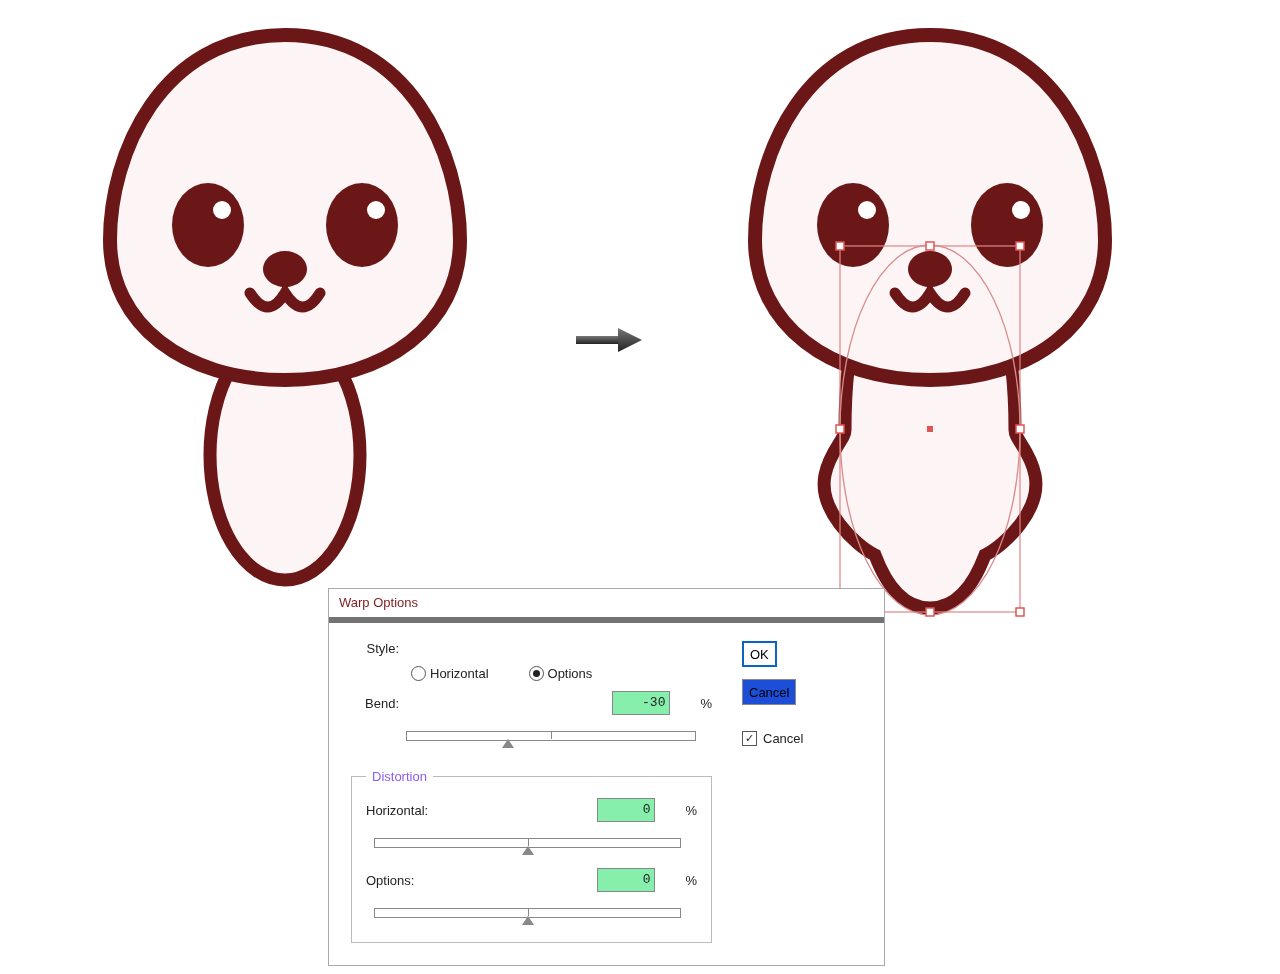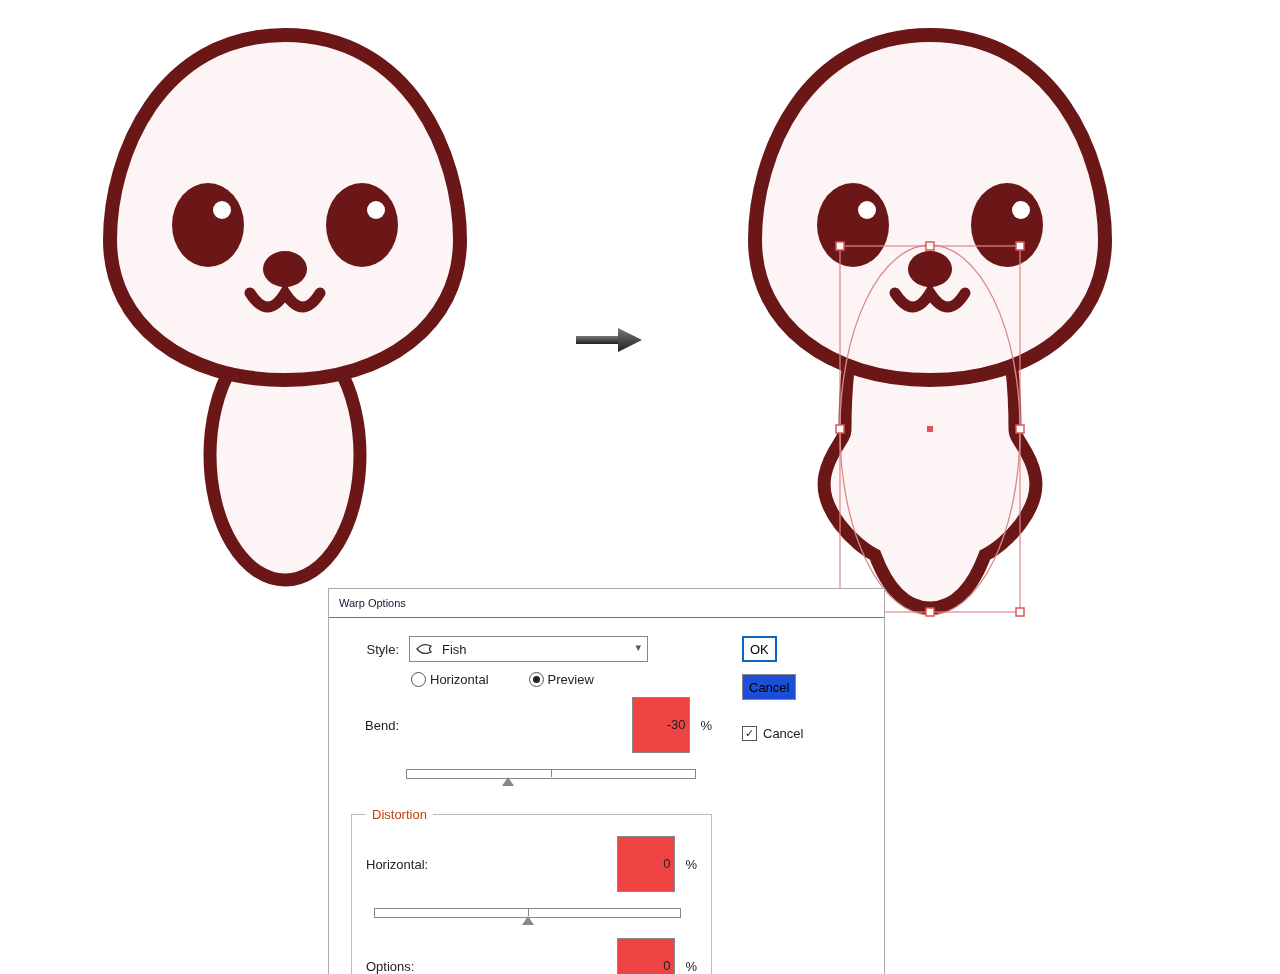--- a/index.html
+++ b/index.html
@@ -3,42 +3,42 @@
 <meta charset="utf-8">
 <style>
   html,body{margin:0;padding:0;width:1280px;height:974px;background:#fff;font-family:"Segoe UI",Tahoma,Arial,sans-serif;font-size:13px;color:#222;}
   svg{display:block}
 
   
   .arrow{position:absolute;left:570px;top:320px;}
 
   
   .dialog{position:absolute;left:328px;top:588px;width:555px;border:1px solid #aaa;background:#fff;box-shadow:0 0 0 transparent;}
-  .titlebar{height:28px;line-height:28px;padding:0 10px;font-size:11px;border-bottom:1px solid #737373;background:#fff;color:#0f172a;}
+  .titlebar{height:28px;line-height:28px;padding:0 10px;font-size:13px;border-bottom:6px solid #737373;background:#fff;color:#7f1d1d;}
   .body{display:flex;gap:30px;padding:18px 22px 22px 22px;}
   .col-left{flex:1;}
   .col-right{width:120px;display:flex;flex-direction:column;gap:12px;align-items:flex-start;}
 
-  .row{display:flex;align-items:center;margin-bottom:10px;gap:4px;}
+  .row{display:flex;align-items:center;margin-bottom:10px;gap:24px;}
   .lbl{width:48px;text-align:right;margin-right:6px;}
   .lblw{width:90px;margin-right:6px;}
   .select{flex:0 0 225px;height:24px;border:1px solid #888;display:flex;align-items:center;padding:0 6px;gap:6px;position:relative;background:#fff;}
   .select .chev{position:absolute;right:6px;top:4px;font-size:11px;color:#555;}
   .radio{display:flex;align-items:flex-start;gap:4px;}
   .radio .dot{width:13px;height:13px;border:1px solid #555;border-radius:50%;display:flex;align-items:center;justify-content:center;background:#fff;}
   .radio .dot.filled::after{content:"";width:7px;height:7px;border-radius:50%;background:#222;}
-  .numbox{width:48px;height:22px;border:1px solid #888;text-align:right;padding:16px 4px;line-height:22px;background:#ef4444;font-family:Liberation Sans, sans-serif;font-size:13px;}
+  .numbox{width:48px;height:22px;border:1px solid #888;text-align:right;padding:0 4px;line-height:22px;background:#86efac;font-family:Liberation Mono, monospace;font-size:13px;}
   .pct{margin-left:6px;}
 
   .slider{position:relative;height:22px;margin-left:55px;margin-right:16px;}
   .slider .track{position:absolute;left:0;right:0;top:6px;height:8px;border:1px solid #888;background:#fff;}
   .slider .center{position:absolute;left:50%;top:6px;width:0;height:8px;border-left:1px solid #888;}
   .slider .thumb{position:absolute;top:14px;width:0;height:0;border-left:6px solid transparent;border-right:6px solid transparent;border-bottom:9px solid #888;transform:translateX(-6px);}
   fieldset.dist{border:1px solid #bbb;margin:22px 0 0 0;padding:14px 14px 18px 14px;}
-  fieldset.dist legend{padding:0 6px;color:#c2410c;}
+  fieldset.dist legend{padding:0 6px;color:#8b5cf6;}
 
   .btn{height:26px;border:1px solid #888;background:#1d4ed8;font-family:inherit;font-size:13px;cursor:default;}
   .btn.primary{border:2px solid #0a64c2;background:#fff;}
   .chk{width:13px;height:13px;border:1px solid #555;display:inline-flex;align-items:center;justify-content:center;background:#fff;margin-right:6px;font-size:11px;line-height:11px;}
 
   
   .ill{position:absolute;}
   .ill.left{left:40px;top:5px;}
   .ill.right{left:680px;top:0px;}
   .sel-handle{fill:#fff;stroke:#e05555;stroke-width:1.5;}
@@ -127,40 +127,30 @@
 </svg>
 </div>
 
 <div class="dialog">
   <div class="titlebar">Warp Options</div>
   <div class="body">
     <div class="col-left">
 
       <div class="row">
         <span class="lbl">Style:</span>
-        <div class="select">
-
-          <span>
-            <svg width="20" height="14" viewBox="0 0 20 14">
-              <path d="M1 7 Q7 0 15 4 Q12 7 15 10 Q7 14 1 7 Z" fill="none" stroke="#333" stroke-width="1.3"></path>
-            </svg>
-          </span>
-          <span>Fish</span>
-          <span class="chev">▾</span>
-        </div>
       </div>
 
       <div class="row" style="margin-left:60px;gap:40px;">
         <label class="radio">
           <span class="dot"></span>
           <span>Horizontal</span>
         </label>
         <label class="radio">
           <span class="dot filled"></span>
-          <span>Preview</span>
+          <span>Options</span>
         </label>
       </div>
 
       <div class="row" style="">
         <span class="lbl">Bend:</span>
         <div style="flex:1"></div>
         <div class="numbox">-30</div>
         <span class="pct">%</span>
       </div>
       <div class="slider">

